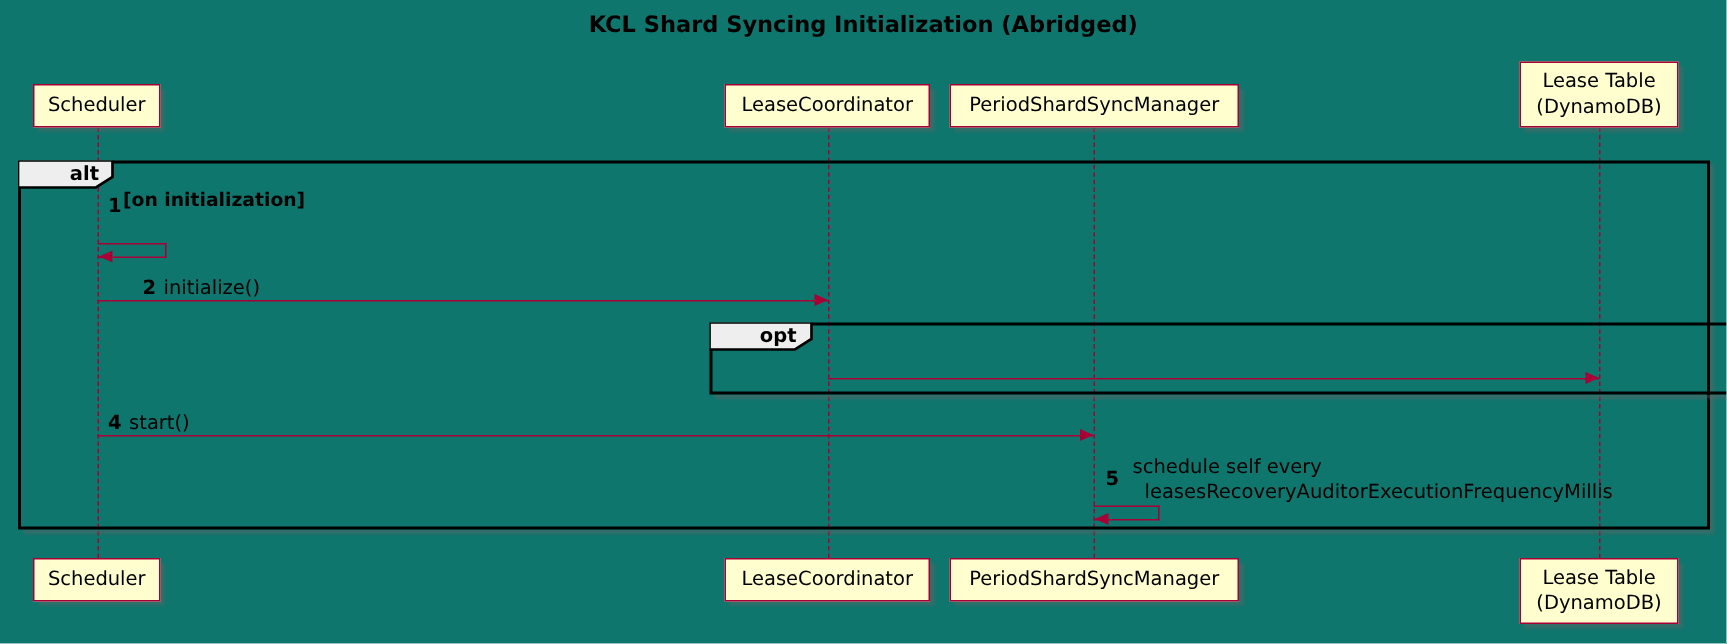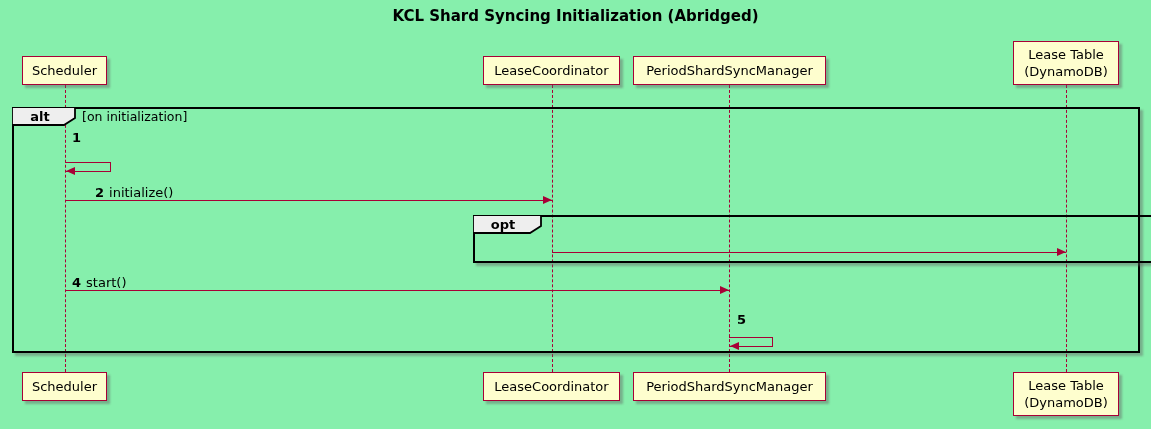--- a/index.html
+++ b/index.html
@@ -1,17 +1,17 @@
 <!DOCTYPE html>
 <html><head>
 <meta charset="utf-8">
 <style>
   html,body { margin:0; padding:0; background:#ffffff; }
   .canvas {
-    position:relative; width:1151px; height:429px; background:#86efac;
+    position:relative; width:1151px; height:429px; background:#0f766e;
     font-family:"DejaVu Sans", sans-serif; color:#000; overflow:hidden;
   }
   .title {
     position:absolute; left:0; top:7px; width:1151px; text-align:center;
     font-size:15px; font-weight:bold;
   }
   .lifeline {
     position:absolute; width:0; border-left:1px dashed #A80036; top:85px; height:287px;
   }
   .participant {
@@ -19,25 +19,25 @@
     box-shadow:3px 3px 2px rgba(100,100,100,0.45);
     display:flex; flex-direction:column; align-items:center; justify-content:center;
     font-size:13px; box-sizing:border-box; text-align:center; line-height:17px; z-index:3;
   }
   .frame {
     position:absolute; border:2px solid #000; background:transparent;
     box-shadow:3px 3px 2px rgba(100,100,100,0.45); box-sizing:border-box; z-index:2;
   }
   .pentagon-svg { position:absolute; left:-2px; top:-2px; }
   .pentagon-label {
-    position:absolute; left:0; top:0; width:52px; text-align:center;
+    position:absolute; left:0; top:0; width:52px; text-align:right;
     font-size:13px; font-weight:bold; line-height:15px;
   }
   .frame-condition {
-    position:absolute; top:0; font-size:12.5px; font-weight:normal; white-space:nowrap; line-height:16px;
+    position:absolute; top:16px; font-size:12.5px; font-weight:bold; white-space:nowrap; line-height:16px;
   }
   .msg { position:absolute; font-size:13px; white-space:nowrap; line-height:17px; z-index:4; }
   .msg-num { font-weight:bold; margin-right:5px; }
   .msg-line2 { margin-left:8px; }
   .arrow { position:absolute; height:0; border-top:1px solid #A80036; z-index:4; }
   .head-right {
     position:absolute; width:0; height:0; z-index:5;
     border-left:9px solid #A80036; border-top:4px solid transparent; border-bottom:4px solid transparent;
   }
   .head-left {
@@ -105,20 +105,24 @@
   <div class="arrow" style="left:552px;top:252px;width:514px;"></div>
   <div class="head-right" style="left:1057px;top:248px;"></div>
 
   <div class="msg" style="left:72px;top:274px;">
     <span class="msg-num">4</span><span>start()</span>
   </div>
   <div class="arrow" style="left:65px;top:290px;width:664px;"></div>
   <div class="head-right" style="left:720px;top:286px;"></div>
 
   <div class="msg msg-num" style="left:737px;top:311px;">5</div>
+  <div class="msg" style="left:755px;top:303px;">
+    <div>schedule self every</div>
+    <div class="msg-line2">leasesRecoveryAuditorExecutionFrequencyMillis</div>
+  </div>
   <div class="self-loop" style="left:729px;top:337px;width:44px;height:10px;"></div>
   <div class="head-left" style="left:730px;top:342px;"></div>
 
   <div class="participant" style="left:22px;top:372px;width:85px;height:29px;">
     <span>Scheduler</span>
   </div>
   <div class="participant" style="left:483px;top:372px;width:137px;height:29px;">
     <span>LeaseCoordinator</span>
   </div>
   <div class="participant" style="left:633px;top:372px;width:193px;height:29px;">

